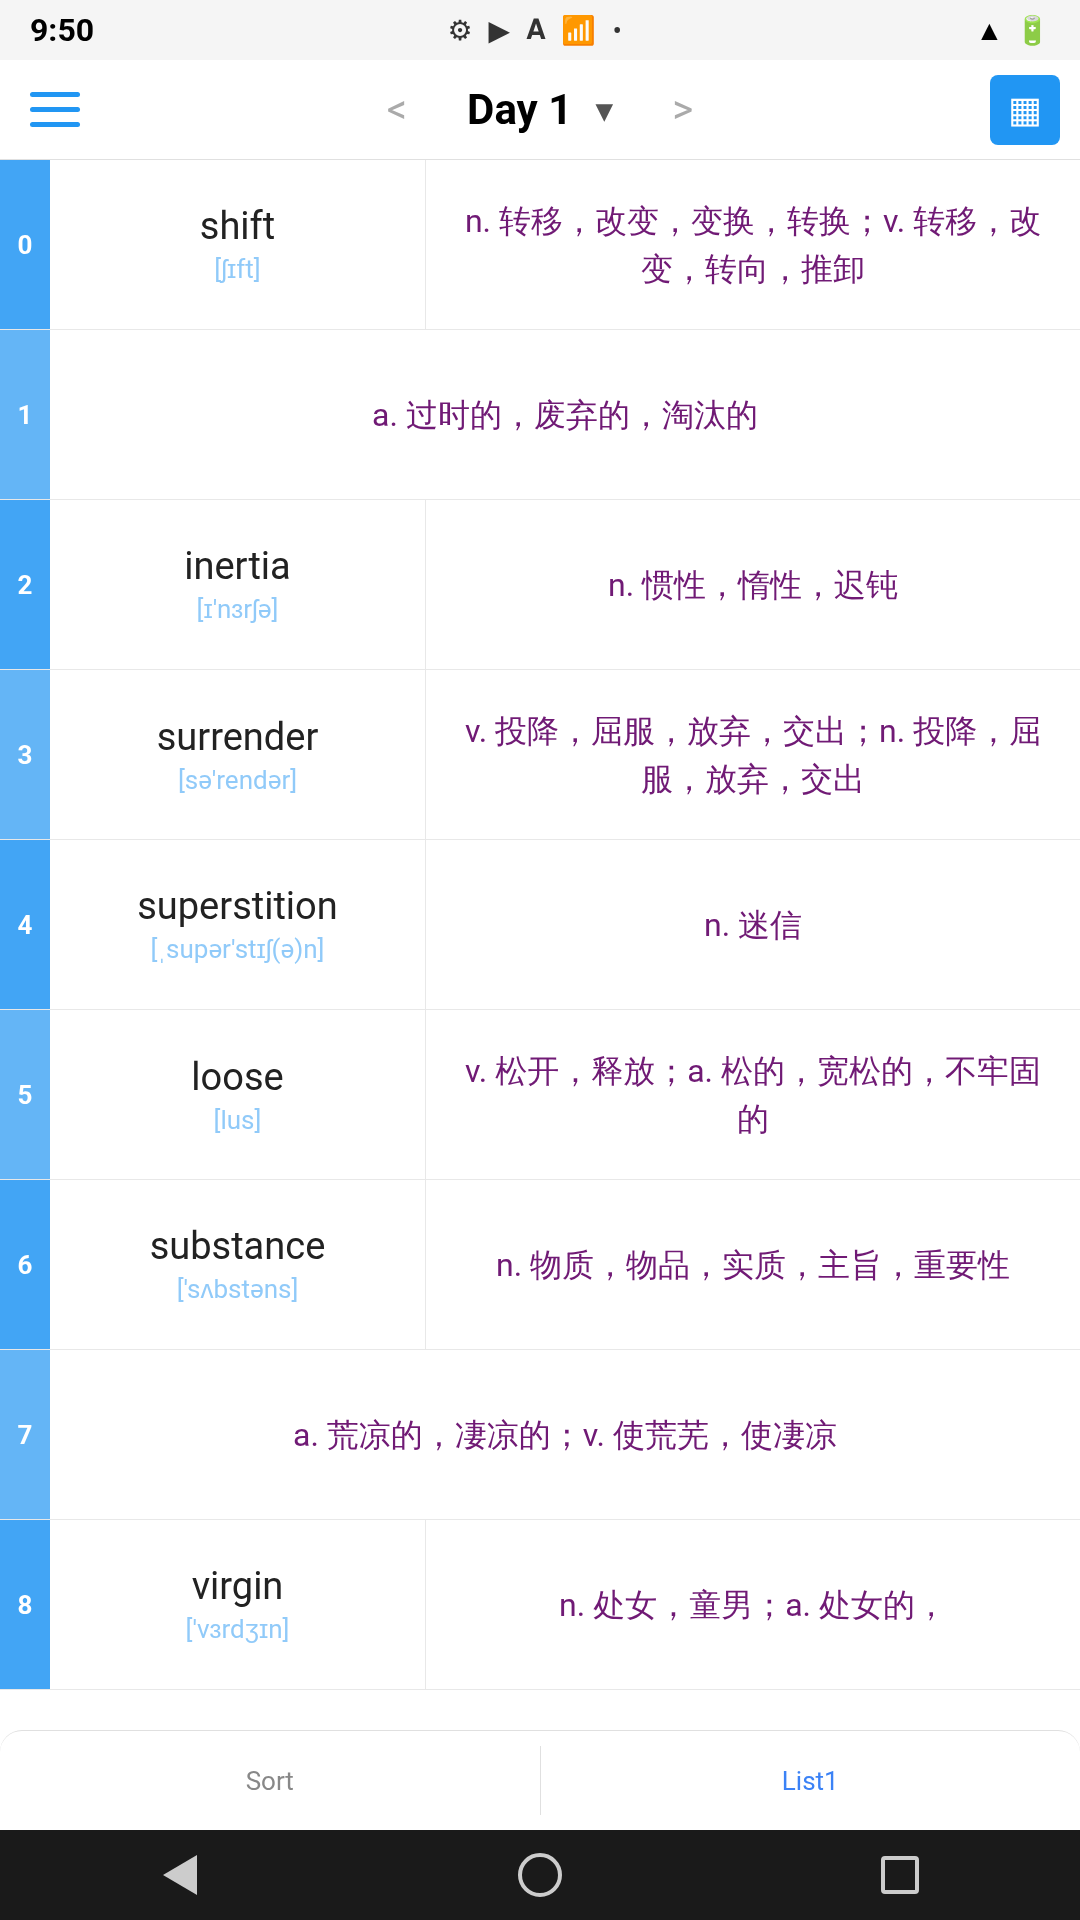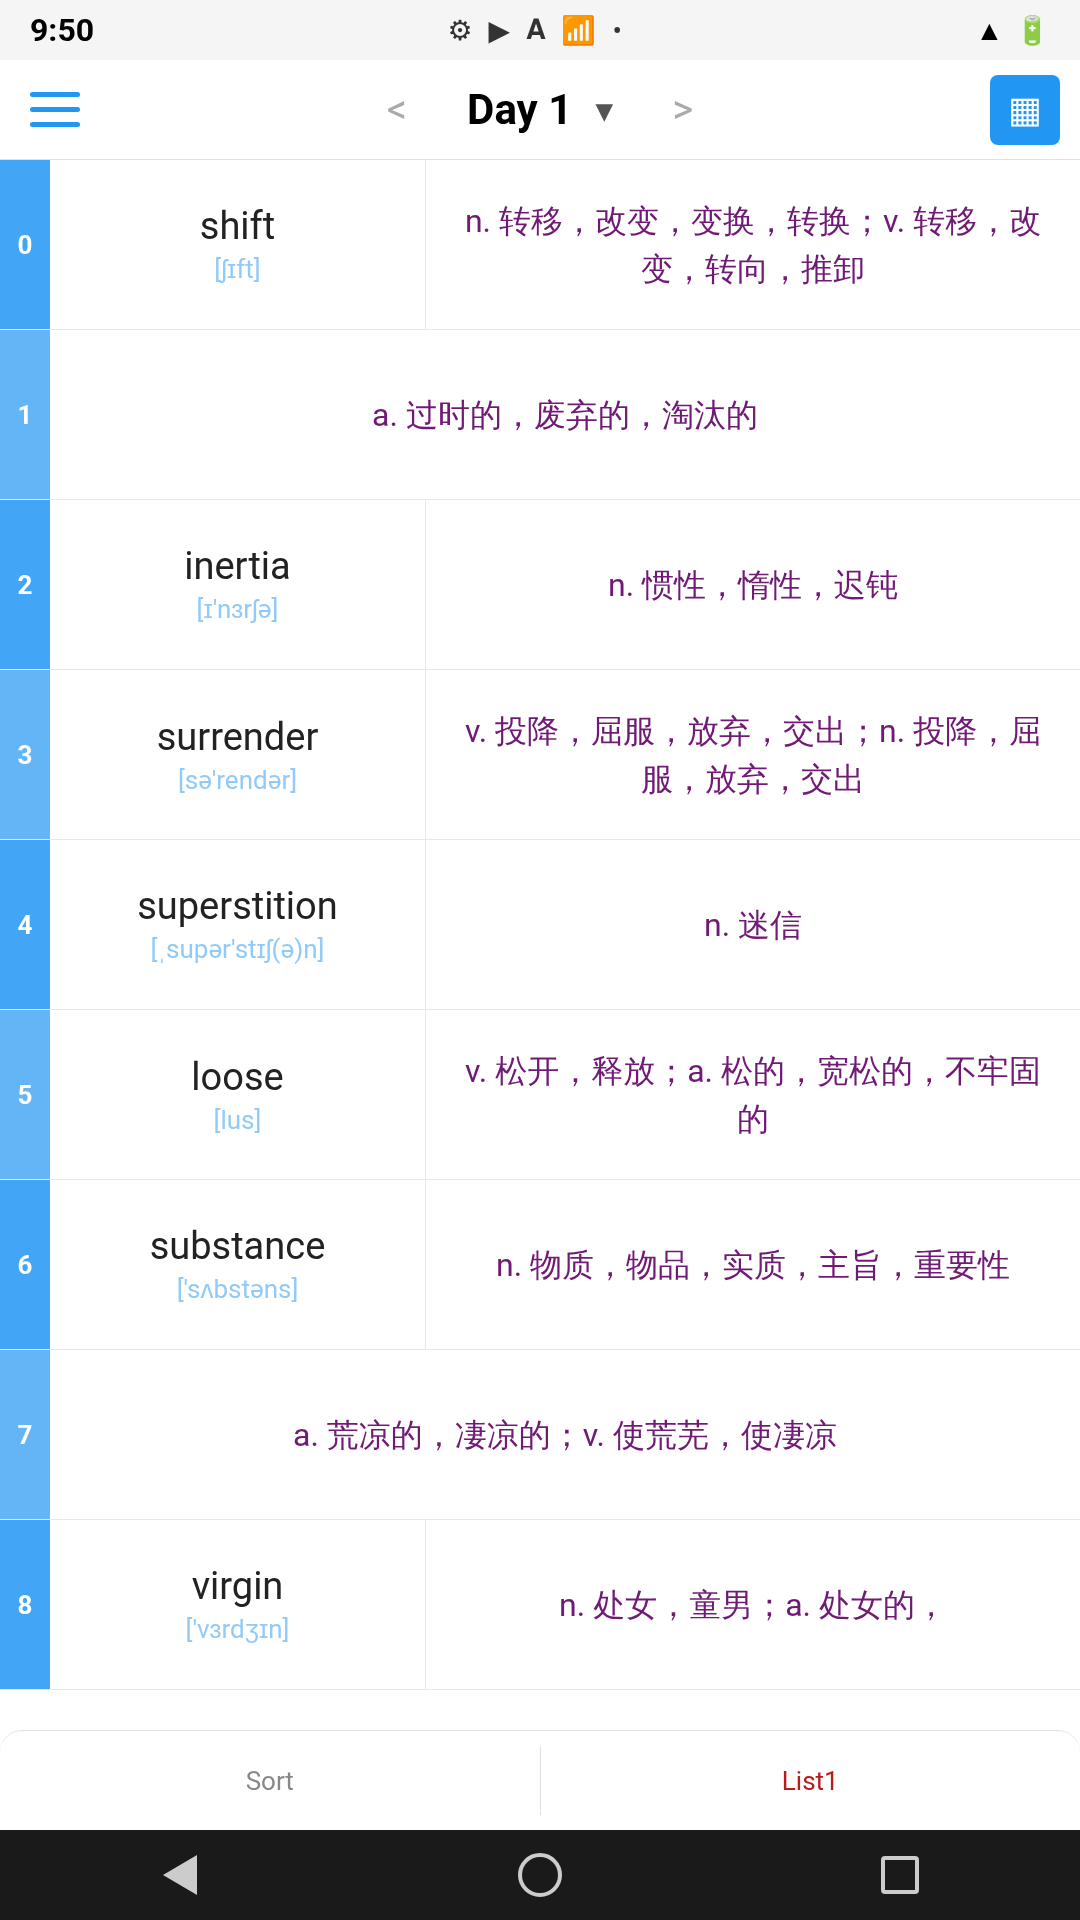--- a/index.html
+++ b/index.html
@@ -183,21 +183,21 @@
       display: flex;
       flex-direction: column;
       align-items: center;
       justify-content: center;
       cursor: pointer;
       font-size: 30px;
       color: #888;
       gap: 6px;
     }
     .tab-item.active {
-      color: #b91c1c;
+      color: #3b82f6;
     }
     .tab-label {
       font-size: 26px;
     }
     .tab-separator {
       width: 1px;
       background: #e0e0e0;
       margin: 15px 0;
     }
 

